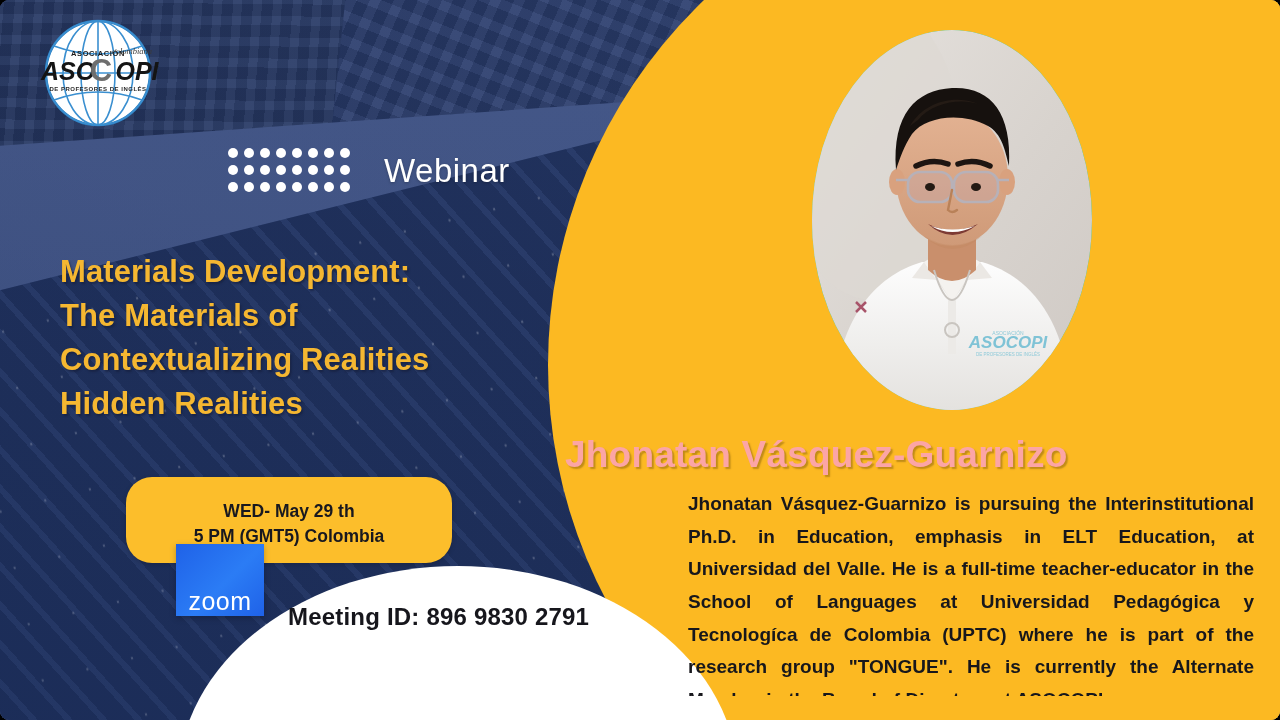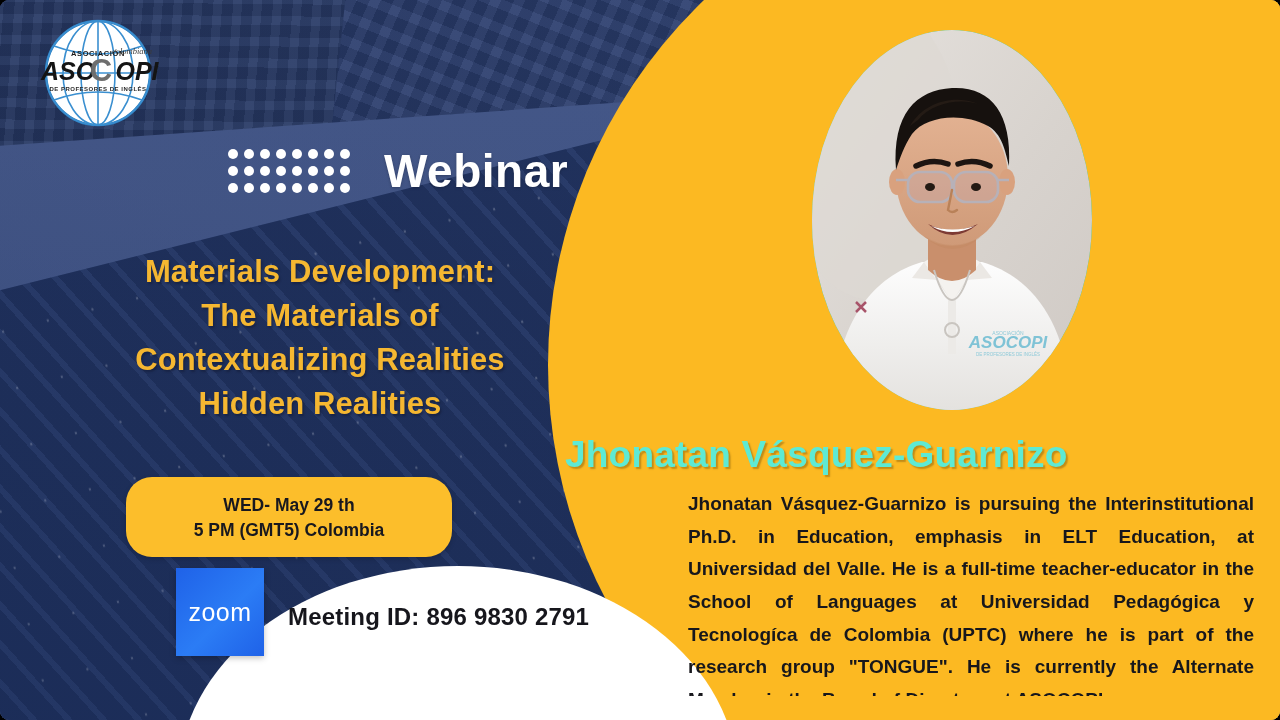--- a/index.html
+++ b/index.html
@@ -150,65 +150,65 @@
     gap: 7px 6px;
   }
   .dot-grid i {
     display: block;
     width: 10px; height: 10px;
     border-radius: 50%;
     background: #ffffff;
   }
   .webinar-text {
     color: #ffffff;
-    font-size: 46px;
-    font-weight: 700;
+    font-size: 33px;
+    font-weight: 400;
     letter-spacing: 0.5px;
     line-height: 1;
     text-shadow: 0 1px 3px rgba(0,0,0,0.25);
   }
 
   
   .title {
     position: absolute;
     left: 60px;
     top: 250px;
     width: 520px;
     color: #f5b731;
     font-size: 31px;
     font-weight: bold;
     line-height: 1.42;
     letter-spacing: 0.1px;
     text-shadow: 1.5px 2px 2px rgba(20,28,55,0.55);
   }
-  .title div { white-space: nowrap; text-align: center; }
+  .title div { white-space: nowrap; }
 
   
   .date-badge {
     position: absolute;
     left: 126px; top: 477px;
     width: 326px;
-    padding: 16px 0 13px;
+    padding: 22px 0 13px;
     border-radius: 26px;
     background: #fcbe2b;
     color: #18181f;
     text-align: center;
     font-size: 17.5px;
     font-weight: bold;
     line-height: 1.45;
     box-shadow: 0 2px 5px rgba(0,0,0,0.18);
   }
 
   
   .zoom-logo {
     position: absolute;
-    left: 176px; top: 568px;
-    width: 88px; height: 88px;
+    left: 176px; top: 544px;
+    width: 88px; height: 72px;
     background: linear-gradient(135deg, #1f62e8 0%, #2b7cf5 55%, #1f62e8 100%);
-    display: flex; align-items: center; justify-content: center;
+    display: flex; align-items: flex-end; justify-content: center;
     box-shadow: 0 2px 6px rgba(0,0,0,0.25);
   }
   .zoom-logo span {
     color: #ffffff;
     font-size: 25px;
     font-weight: 500;
     letter-spacing: 0.5px;
   }
   .meeting-id {
     position: absolute;
@@ -228,21 +228,21 @@
     border-radius: 50%;
     overflow: hidden;
     background: #22c55e;
   }
   .photo svg { display: block; width: 100%; height: 100%; }
 
   
   .speaker-name {
     position: absolute;
     left: 565px; top: 434px;
-    color: #5eead4;
+    color: #fca5a5;
     font-size: 37px;
     font-weight: bold;
     letter-spacing: 0.2px;
     white-space: nowrap;
     text-shadow: 2px 2px 1.5px rgba(120,85,10,0.45);
   }
 
   
   .bio {
     position: absolute;

